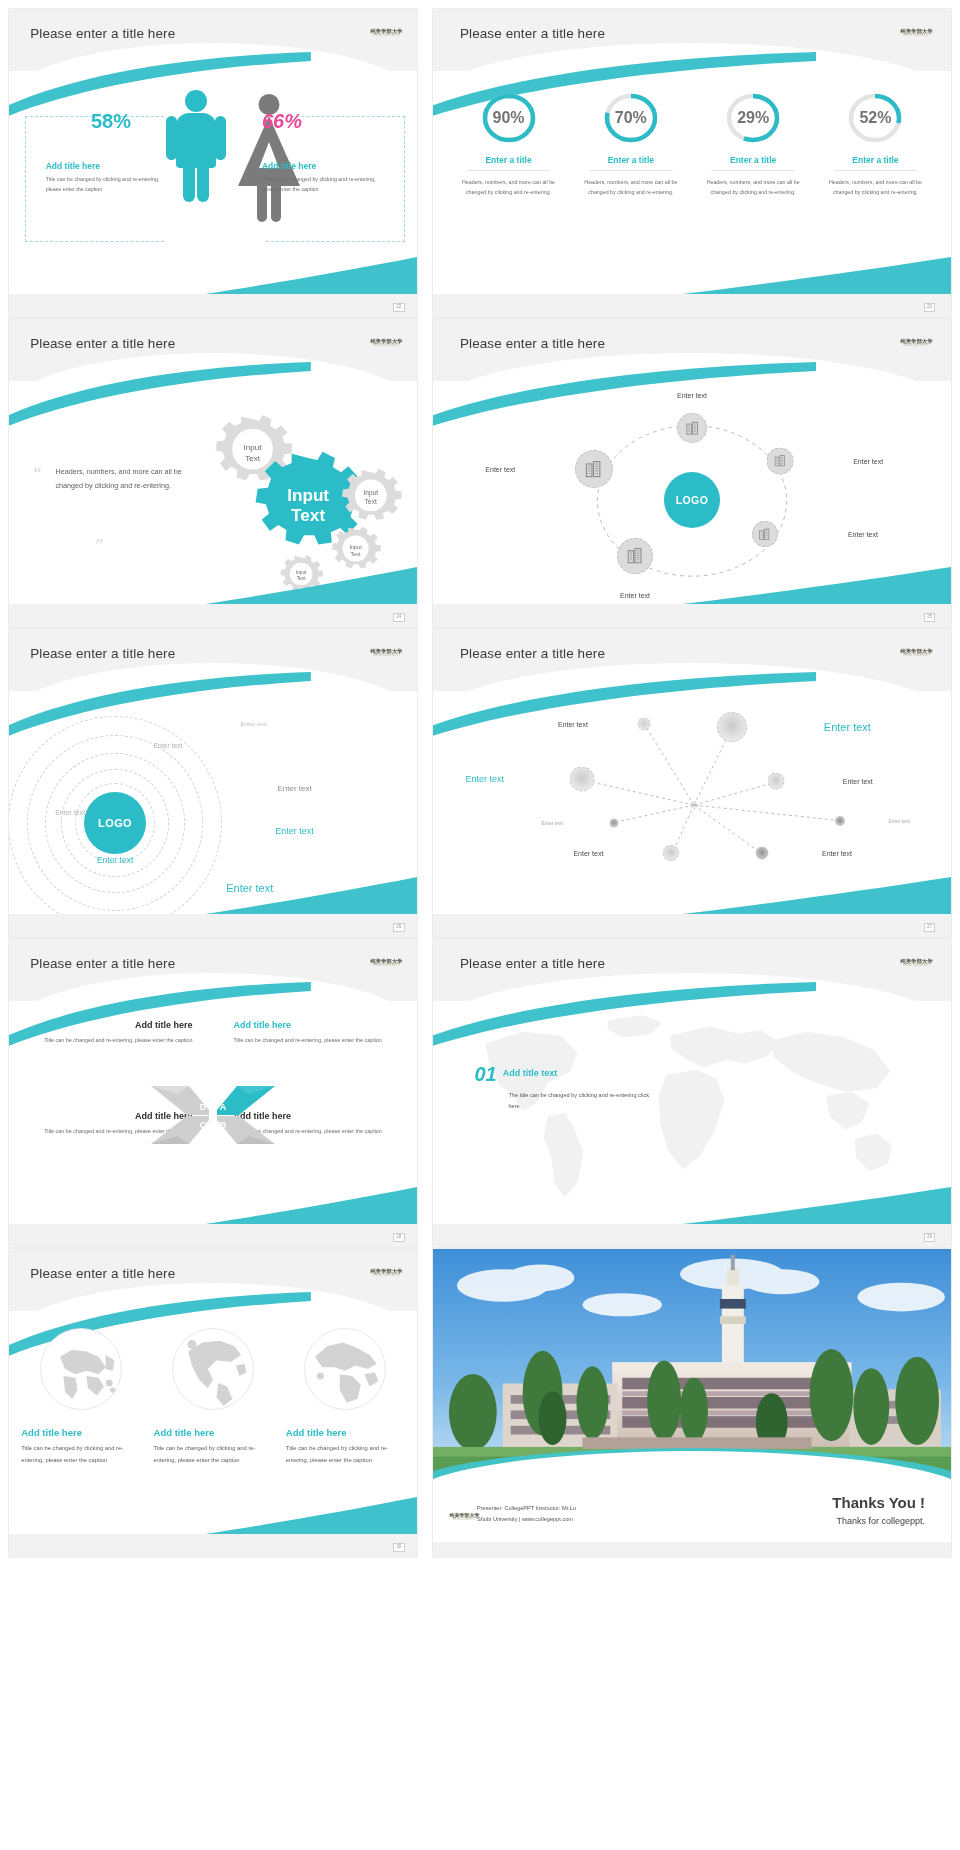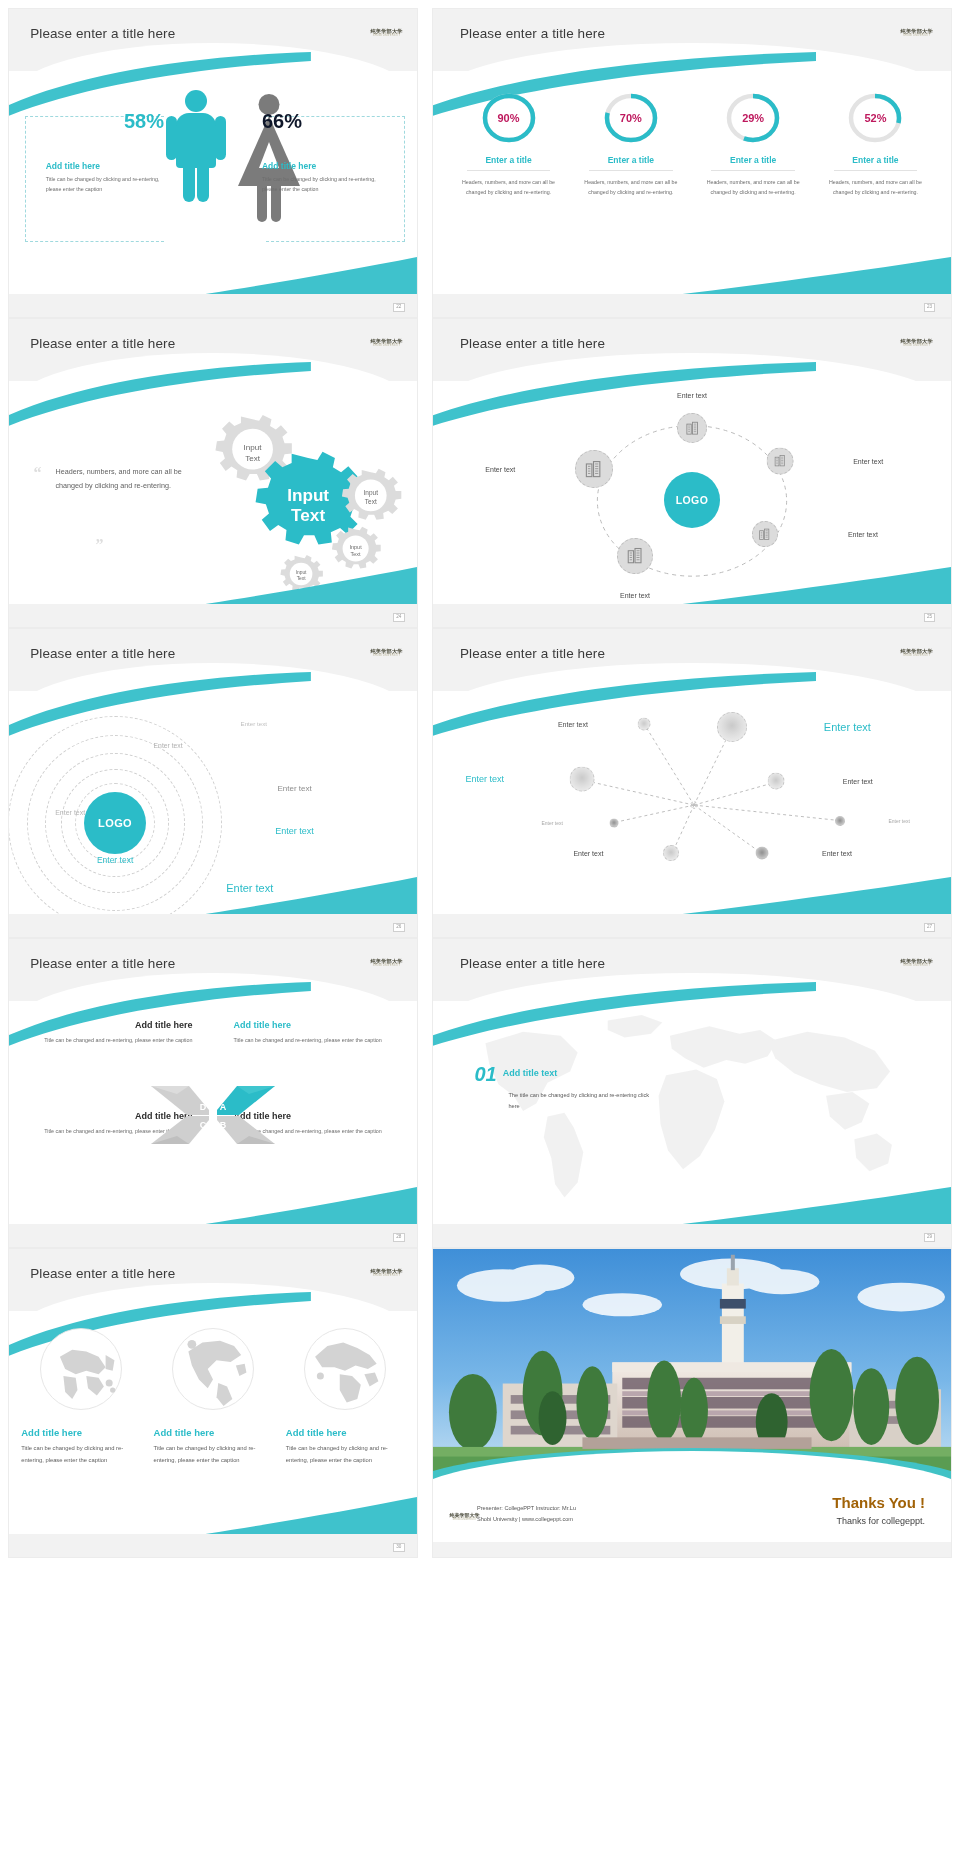--- a/index.html
+++ b/index.html
@@ -108,33 +108,33 @@
   .female .p-legL{left:50%;margin-left:-12px;}
   .female .p-legR{left:50%;margin-left:2px;}
   .female .p-cut{
     position:absolute; top:48px; left:50%; transform:translateX(-50%);
     width:0;height:0;border-left:10px solid transparent;border-right:10px solid transparent;
     border-bottom:26px solid #ffffff;
   }
 
   .pct{ font-size:20px; font-weight:700; line-height:1; }
   .pct.teal{ color:#2bbcc8; }
-  .pct.gray{ color:#0f172a; }
+  .pct.gray{ color:#ec4899;font-style:italic; }
   .subttl{ font-size:8.5px; font-weight:700; color:#2bbcc8; margin-top:8px;}
   .cap{ font-size:5.3px; color:#6d6d6d; line-height:1.85; margin-top:4px;}
   .dashbox{ position:absolute; border:0.8px dashed #9fd9de;}
 
   
   .donut-row{ position:absolute; left:4%; top:6%; right:4%; display:flex; justify-content:space-between;}
   .donut-col{ width:23%; text-align:center;}
   .donut{ position:relative; width:52px;height:56px; margin:0 auto;}
   .donut svg{ transform:rotate(-90deg); display:block;}
   .donut .val{
     position:absolute; inset:0; display:flex; align-items:center; justify-content:center;
-    font-size:11px; font-weight:700; color:#be185d;
+    font-size:16px; font-weight:700; color:#737373;
   }
   .dn-title{ font-size:8.5px;font-weight:700;color:#2bbcc8; margin-top:9px;}
   .dn-rule{ height:1px;background:#e2e2e2; margin:5px 12% 0 12%;}
   .dn-cap{ font-size:5.3px;color:#6d6d6d;line-height:2.0; margin-top:6px; padding:0 4%;}
 
   
   .quote{
     position:absolute; left:6%; top:36%; width:40%;
   }
   .q-mark{ font-size:16px;color:#dedede;font-weight:700;line-height:.7;font-family:"Liberation Serif",serif;}
@@ -205,21 +205,21 @@
   .photo svg{ width:100%;height:100%; display:block;}
   .photo-curve{
     position:absolute; left:-5%; bottom:-6%; width:110%; height:22%;
     background:#ffffff; border-radius:55% 55% 0 0 / 100% 100% 0 0;
   }
   .teal-curve{
     position:absolute; left:-5%; bottom:-1%; width:110%; height:18%;
     background:#3fc6cf; border-radius:55% 55% 0 0 / 100% 100% 0 0; opacity:.92;
   }
   .thanks{ position:absolute; right:5%; bottom:10%; text-align:right;}
-  .thanks .big{ font-size:15px;font-weight:700;color:#a16207;}
+  .thanks .big{ font-size:15px;font-weight:700;color:#404040;}
   .thanks .small{ font-size:9px;color:#3d3d3d; margin-top:5px;}
   .presenter{ position:absolute; left:8.5%; bottom:10.5%; font-size:5.6px;color:#555;line-height:1.9;}
   .presenter .l2{ }
   .plogo{ position:absolute; left:3.2%; bottom:11.5%; text-align:center;line-height:1;}
   .plogo .cn{font-size:5px;color:#4a4a3a;font-weight:700;}
   .plogo .en{font-size:2.6px;color:#b9b49a;margin-top:1px;}
 </style>
 </head>
 <body>
 
@@ -254,21 +254,21 @@
               <div class="p-legR"></div>
         </div>
         <div class="person female" style="left:56%;top:8%;width:64px;height:118px;">
           <div class="p-head"></div>
               <div class="p-skirt"></div>
               <div class="p-cut"></div>
           <div class="p-legL"></div>
               <div class="p-legR"></div>
         </div>
 
-        <div style="position:absolute;left:12%;top:16%;width:26%;text-align:right;">
+        <div style="position:absolute;left:12%;top:16%;width:26%;text-align:center;">
           <div class="pct teal">58%</div>
         </div>
         <div style="position:absolute;left:9%;top:35%;width:29%;">
           <div class="subttl">Add title here</div>
           <div class="cap">Title can be changed by clicking and re-entering, please enter the caption</div>
         </div>
 
         <div style="position:absolute;left:62%;top:16%;width:26%;">
           <div class="pct gray">66%</div>
         </div>

